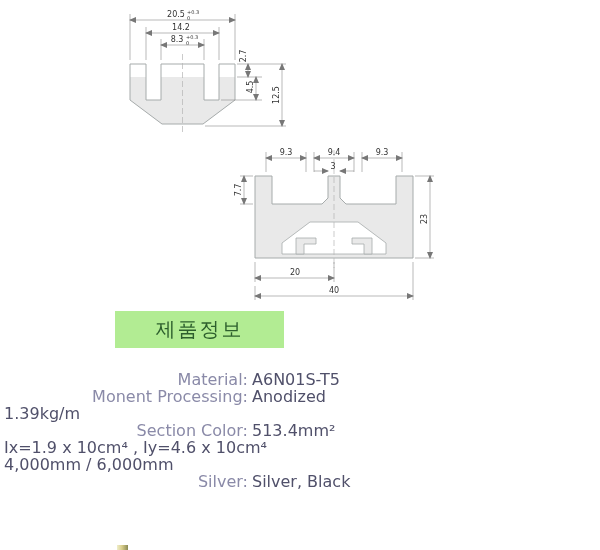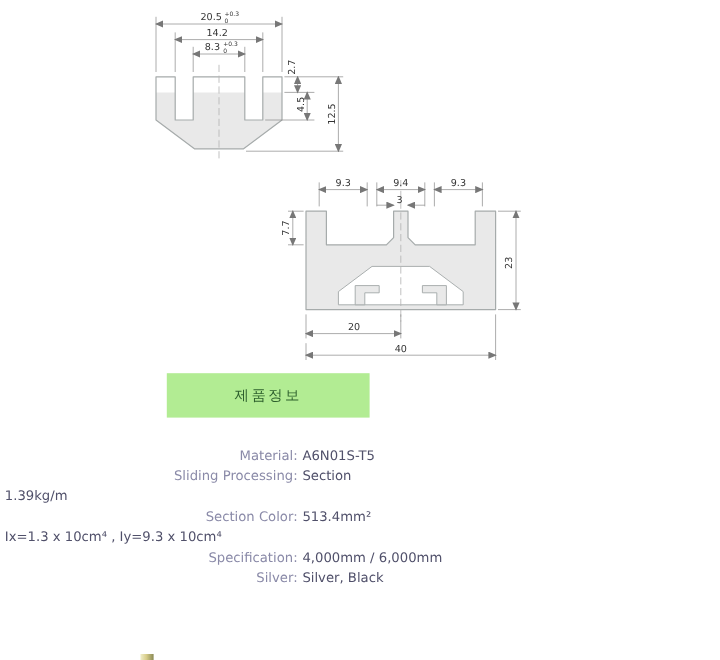--- a/index.html
+++ b/index.html
@@ -4,28 +4,28 @@
 <style>
   html,body{margin:0;padding:0;background:#ffffff;}
   #canvas{position:relative;width:600px;height:550px;background:#ffffff;overflow:hidden;
           font-family:"DejaVu Sans", sans-serif;}
   
   #drawings{position:absolute;left:0;top:0;}
   .dimtext{font-family:"DejaVu Sans", sans-serif;font-size:8px;fill:#333333;}
   .toltext{font-family:"DejaVu Sans", sans-serif;font-size:5px;fill:#333333;}
   
   .green-btn{position:absolute;top:311px;height:37px;background:#b2ec93;border:none;
-             color:#2d5f2d;font-family:"DejaVu Sans", sans-serif;font-size:12px;
+             color:#2d5f2d;font-family:"DejaVu Sans", sans-serif;font-size:20px;
              letter-spacing:2px;display:flex;align-items:center;justify-content:center;
-             cursor:pointer;margin-left:24px;}
+             cursor:pointer;}
   #btn-info{left:115px;width:169px;}
   #btn-drawing{left:289px;width:132px;}
   
   #specs{position:absolute;left:0;top:371px;width:600px;}
-  .spec-row{display:flex;align-items:flex-start;font-size:11px;line-height:17px;}
+  .spec-row{display:flex;align-items:flex-start;font-size:16px;line-height:17px;}
   .spec-label{width:248px;text-align:right;color:#8a8aa8;flex:0 0 auto;}
   .spec-value{margin-left:4px;color:#50506a;max-width:335px;}
   
   #cutoff{position:absolute;left:117px;top:545px;width:11px;height:5px;
           background:linear-gradient(to right,#f0eecb 0%,#d8cd8a 45%,#8a8a55 100%);}
 </style>
 </head>
 <body>
 
 <div id="canvas">
@@ -128,35 +128,34 @@
   </svg>
 
   <button id="btn-info" class="green-btn">제품정보</button>
 
   <div id="specs">
     <div class="spec-row">
       <div class="spec-label">Material:</div>
       <div class="spec-value">A6N01S-T5</div>
     </div>
     <div class="spec-row">
-      <div class="spec-label">Sliding Processing:</div>
-      <div class="spec-value">Section</div>
+      <div class="spec-label">Monent Processing:</div>
+      <div class="spec-value">Anodized</div>
     </div>
     <div class="spec-row">
       <div class="spec-value">1.39kg/m</div>
     </div>
     <div class="spec-row">
       <div class="spec-label">Section Color:</div>
       <div class="spec-value">513.4mm²</div>
     </div>
     <div class="spec-row">
-      <div class="spec-value">Ix=1.3 x 10cm⁴ , Iy=9.3 x 10cm⁴</div>
+      <div class="spec-value">Ix=1.9 x 10cm⁴ , Iy=4.6 x 10cm⁴</div>
     </div>
     <div class="spec-row">
-      <div class="spec-label">Specification:</div>
       <div class="spec-value">4,000mm / 6,000mm</div>
     </div>
     <div class="spec-row">
       <div class="spec-label">Silver:</div>
       <div class="spec-value">Silver, Black</div>
     </div>
   </div>
 
   <div id="cutoff"></div>
 

